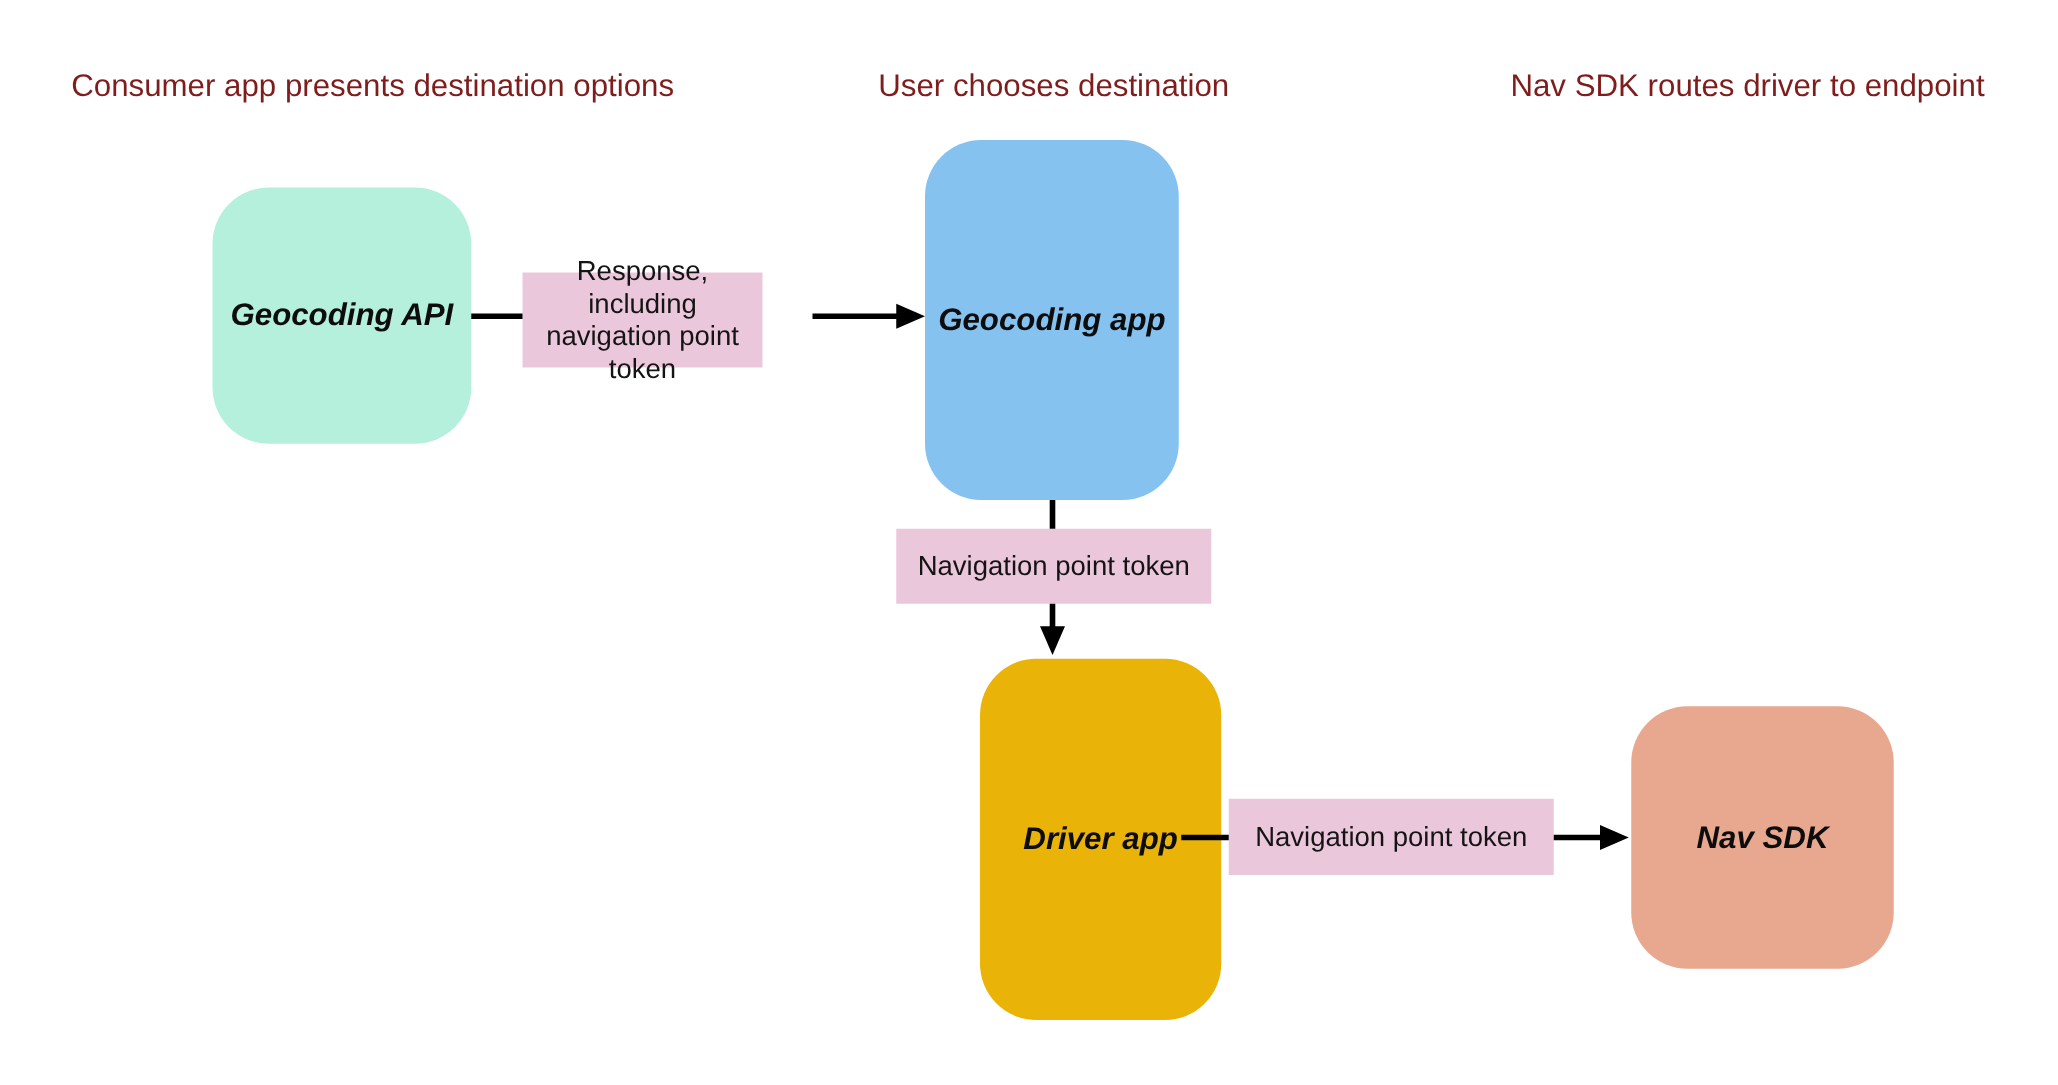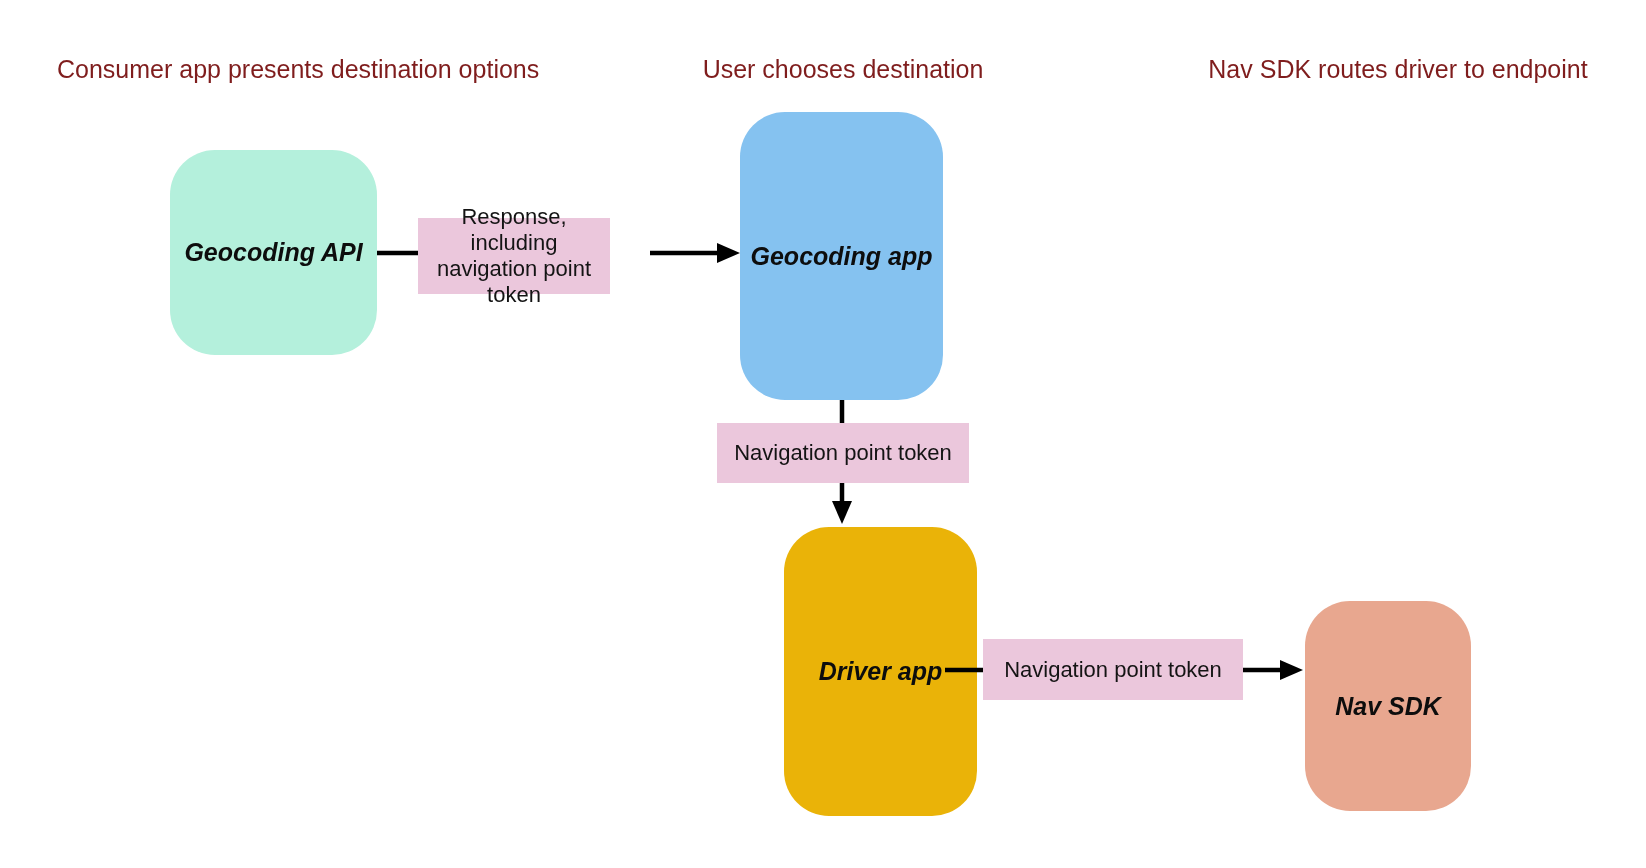--- a/index.html
+++ b/index.html
@@ -38,21 +38,21 @@
   }
   .node .node-label {
     font-size: 25px;
     font-weight: 700;
     color: #0d0d0d;
     white-space: nowrap;
   }
   .node-geocoding { left: 170px; top: 150px; width: 207px; height: 205px; background: #b4f0dc; }
   .node-consumer  { left: 740px; top: 112px; width: 203px; height: 288px; background: #85c2f0; }
   .node-driver    { left: 784px; top: 527px; width: 193px; height: 289px; background: #eab308; }
-  .node-navsdk    { left: 1305px; top: 565px; width: 166px; height: 210px; background: #e8a78f; margin-top: 36px; }
+  .node-navsdk    { left: 1305px; top: 565px; width: 210px; height: 210px; background: #e8a78f; }
 
   .edge-label {
     position: absolute;
     background: #ebc7dc;
     display: flex;
     align-items: center;
     justify-content: center;
     text-align: center;
     font-size: 22px;
     line-height: 26px;

